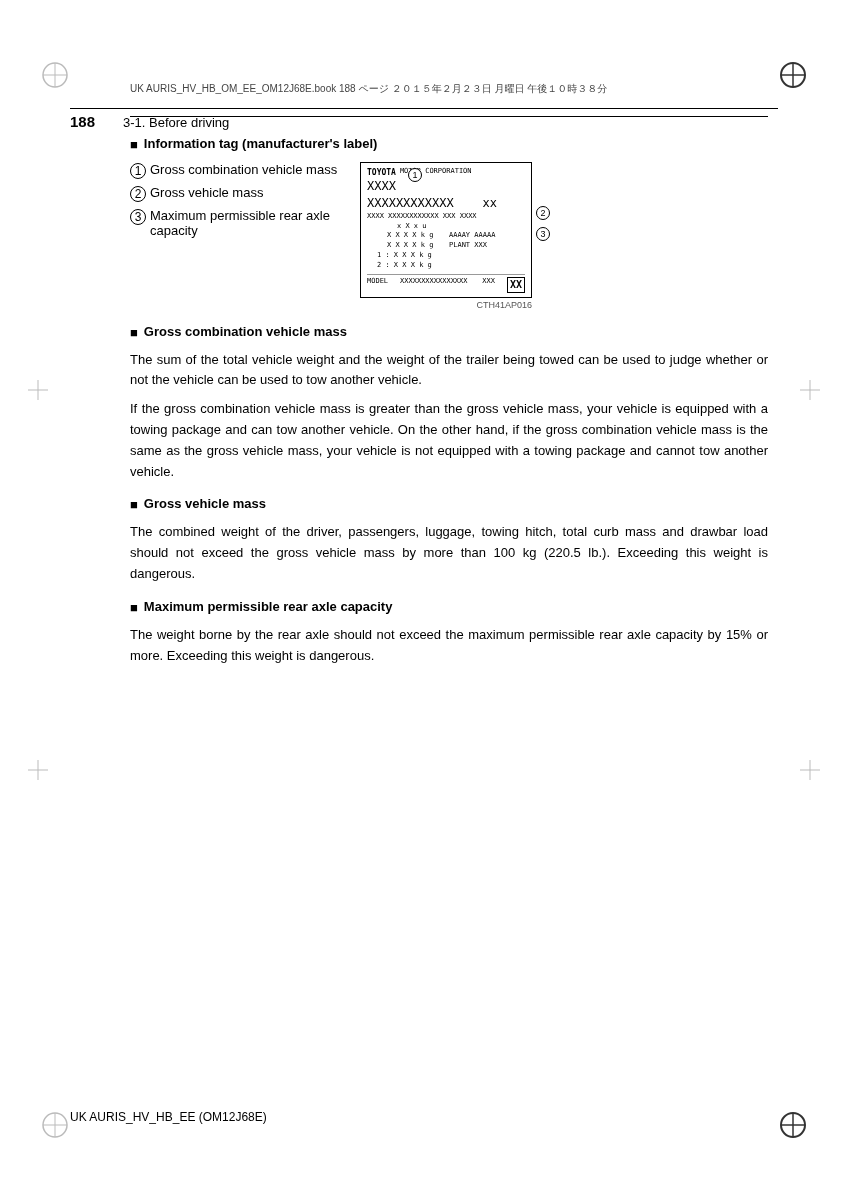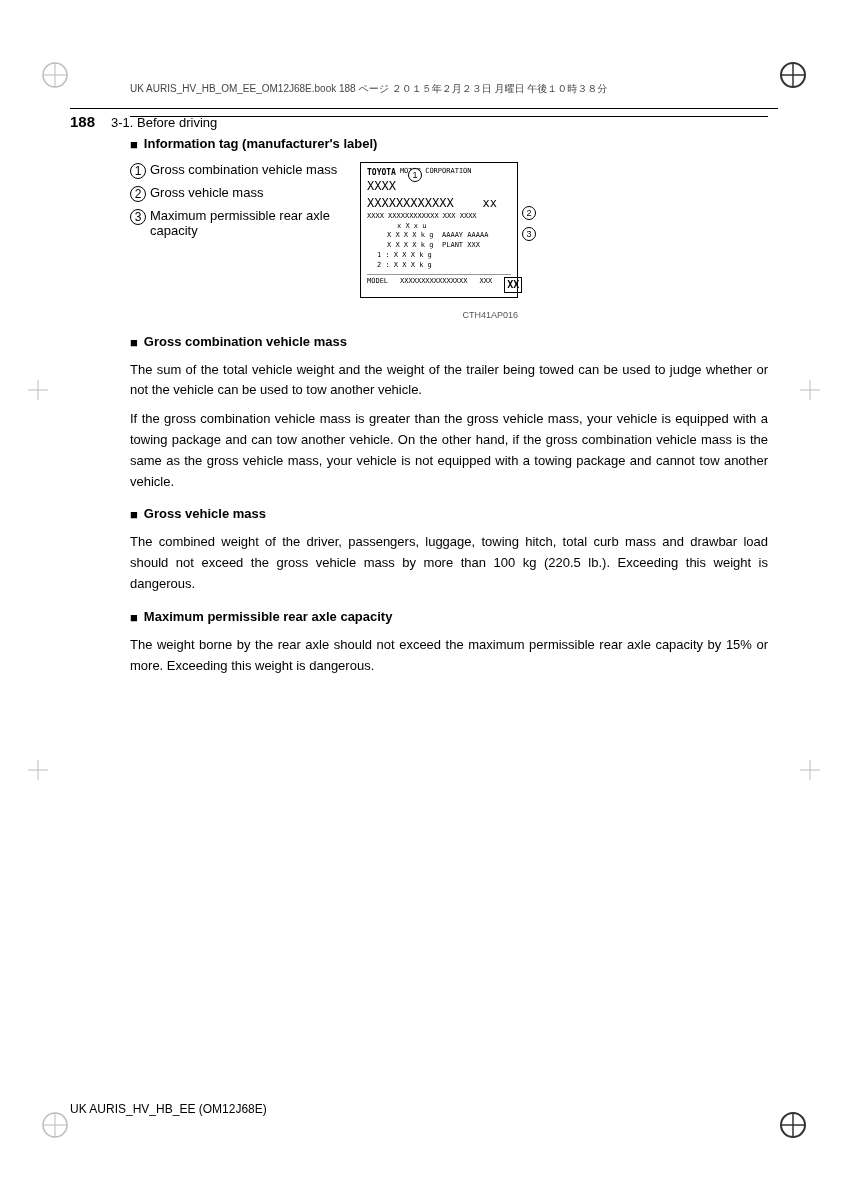--- a/index.html
+++ b/index.html
@@ -29,21 +29,21 @@
     
     .header-bar {
       position: absolute;
       top: 108px;
       left: 70px;
       right: 70px;
       border-top: 1px solid #000;
       padding-top: 4px;
       display: flex;
       align-items: baseline;
-      gap: 16px;
+      gap: 28px;
     }
     .page-number {
       font-weight: bold;
       font-size: 15px;
     }
     .chapter-title {
       font-size: 13px;
     }
 
     
@@ -117,21 +117,21 @@
     .body-para {
       font-size: 13px;
       line-height: 1.6;
       text-align: justify;
       margin-bottom: 8px;
     }
 
     
     .footer {
       position: absolute;
-      bottom: 84px;
+      bottom: 76px;
       left: 70px;
       right: 70px;
       font-size: 12px;
       color: #000;
     }
 
     
     .file-info {
       position: absolute;
       top: 82px;
@@ -160,21 +160,21 @@
 
     
     .toyota-label {
       border: 1px solid #000;
       font-family: monospace;
       font-size: 7.5px;
       line-height: 1.4;
       padding: 4px 6px;
       background: #fff;
       position: relative;
-      width: 158px;
+      width: 172px;
       min-height: 90px;
     }
     .toyota-label .row { display: flex; gap: 4px; }
   </style>
 </head>
 <body>
 
 <div class="corner-mark corner-tl">
   <svg viewBox="0 0 30 30">
       <circle cx="15" cy="15" r="12" fill="none" stroke="#bbb" stroke-width="1.5"></circle>
@@ -286,21 +286,21 @@
           <span>MODEL</span>
           <span>XXXXXXXXXXXXXXXX</span>
           <span style="margin-left:auto;">XXX</span>
           <span style="font-size:10px; font-weight:bold; border: 1px solid #000; padding: 0 2px;">XX</span>
         </div>
       </div>
 
       <span style="position:absolute; top:6px; left:48px; display:inline-flex; align-items:center; justify-content:center; border:1px solid #000; border-radius:50%; width:14px; height:14px; font-size:9px; background:#fff;">1</span>
       <span style="position:absolute; right:-18px; top:44px; display:inline-flex; align-items:center; justify-content:center; border:1px solid #000; border-radius:50%; width:14px; height:14px; font-size:9px; background:#fff;">2</span>
       <span style="position:absolute; right:-18px; top:65px; display:inline-flex; align-items:center; justify-content:center; border:1px solid #000; border-radius:50%; width:14px; height:14px; font-size:9px; background:#fff;">3</span>
-      <div class="diag-caption" style="font-size:9px; text-align:right; margin-top:12px; color:#555;">CTH41AP016</div>
+      <div class="diag-caption" style="font-size:9px; text-align:right; margin-top:2px; color:#555;">CTH41AP016</div>
     </div>
   </div>
 
   <div class="section-heading">
     <span class="bullet">■</span>
     <span class="heading-text">Gross combination vehicle mass</span>
   </div>
   <p class="body-para">The sum of the total vehicle weight and the weight of the trailer being towed can be used to judge whether or not the vehicle can be used to tow another vehicle.</p>
   <p class="body-para">If the gross combination vehicle mass is greater than the gross vehicle mass, your vehicle is equipped with a towing package and can tow another vehicle. On the other hand, if the gross combination vehicle mass is the same as the gross vehicle mass, your vehicle is not equipped with a towing package and cannot tow another vehicle.</p>
 

